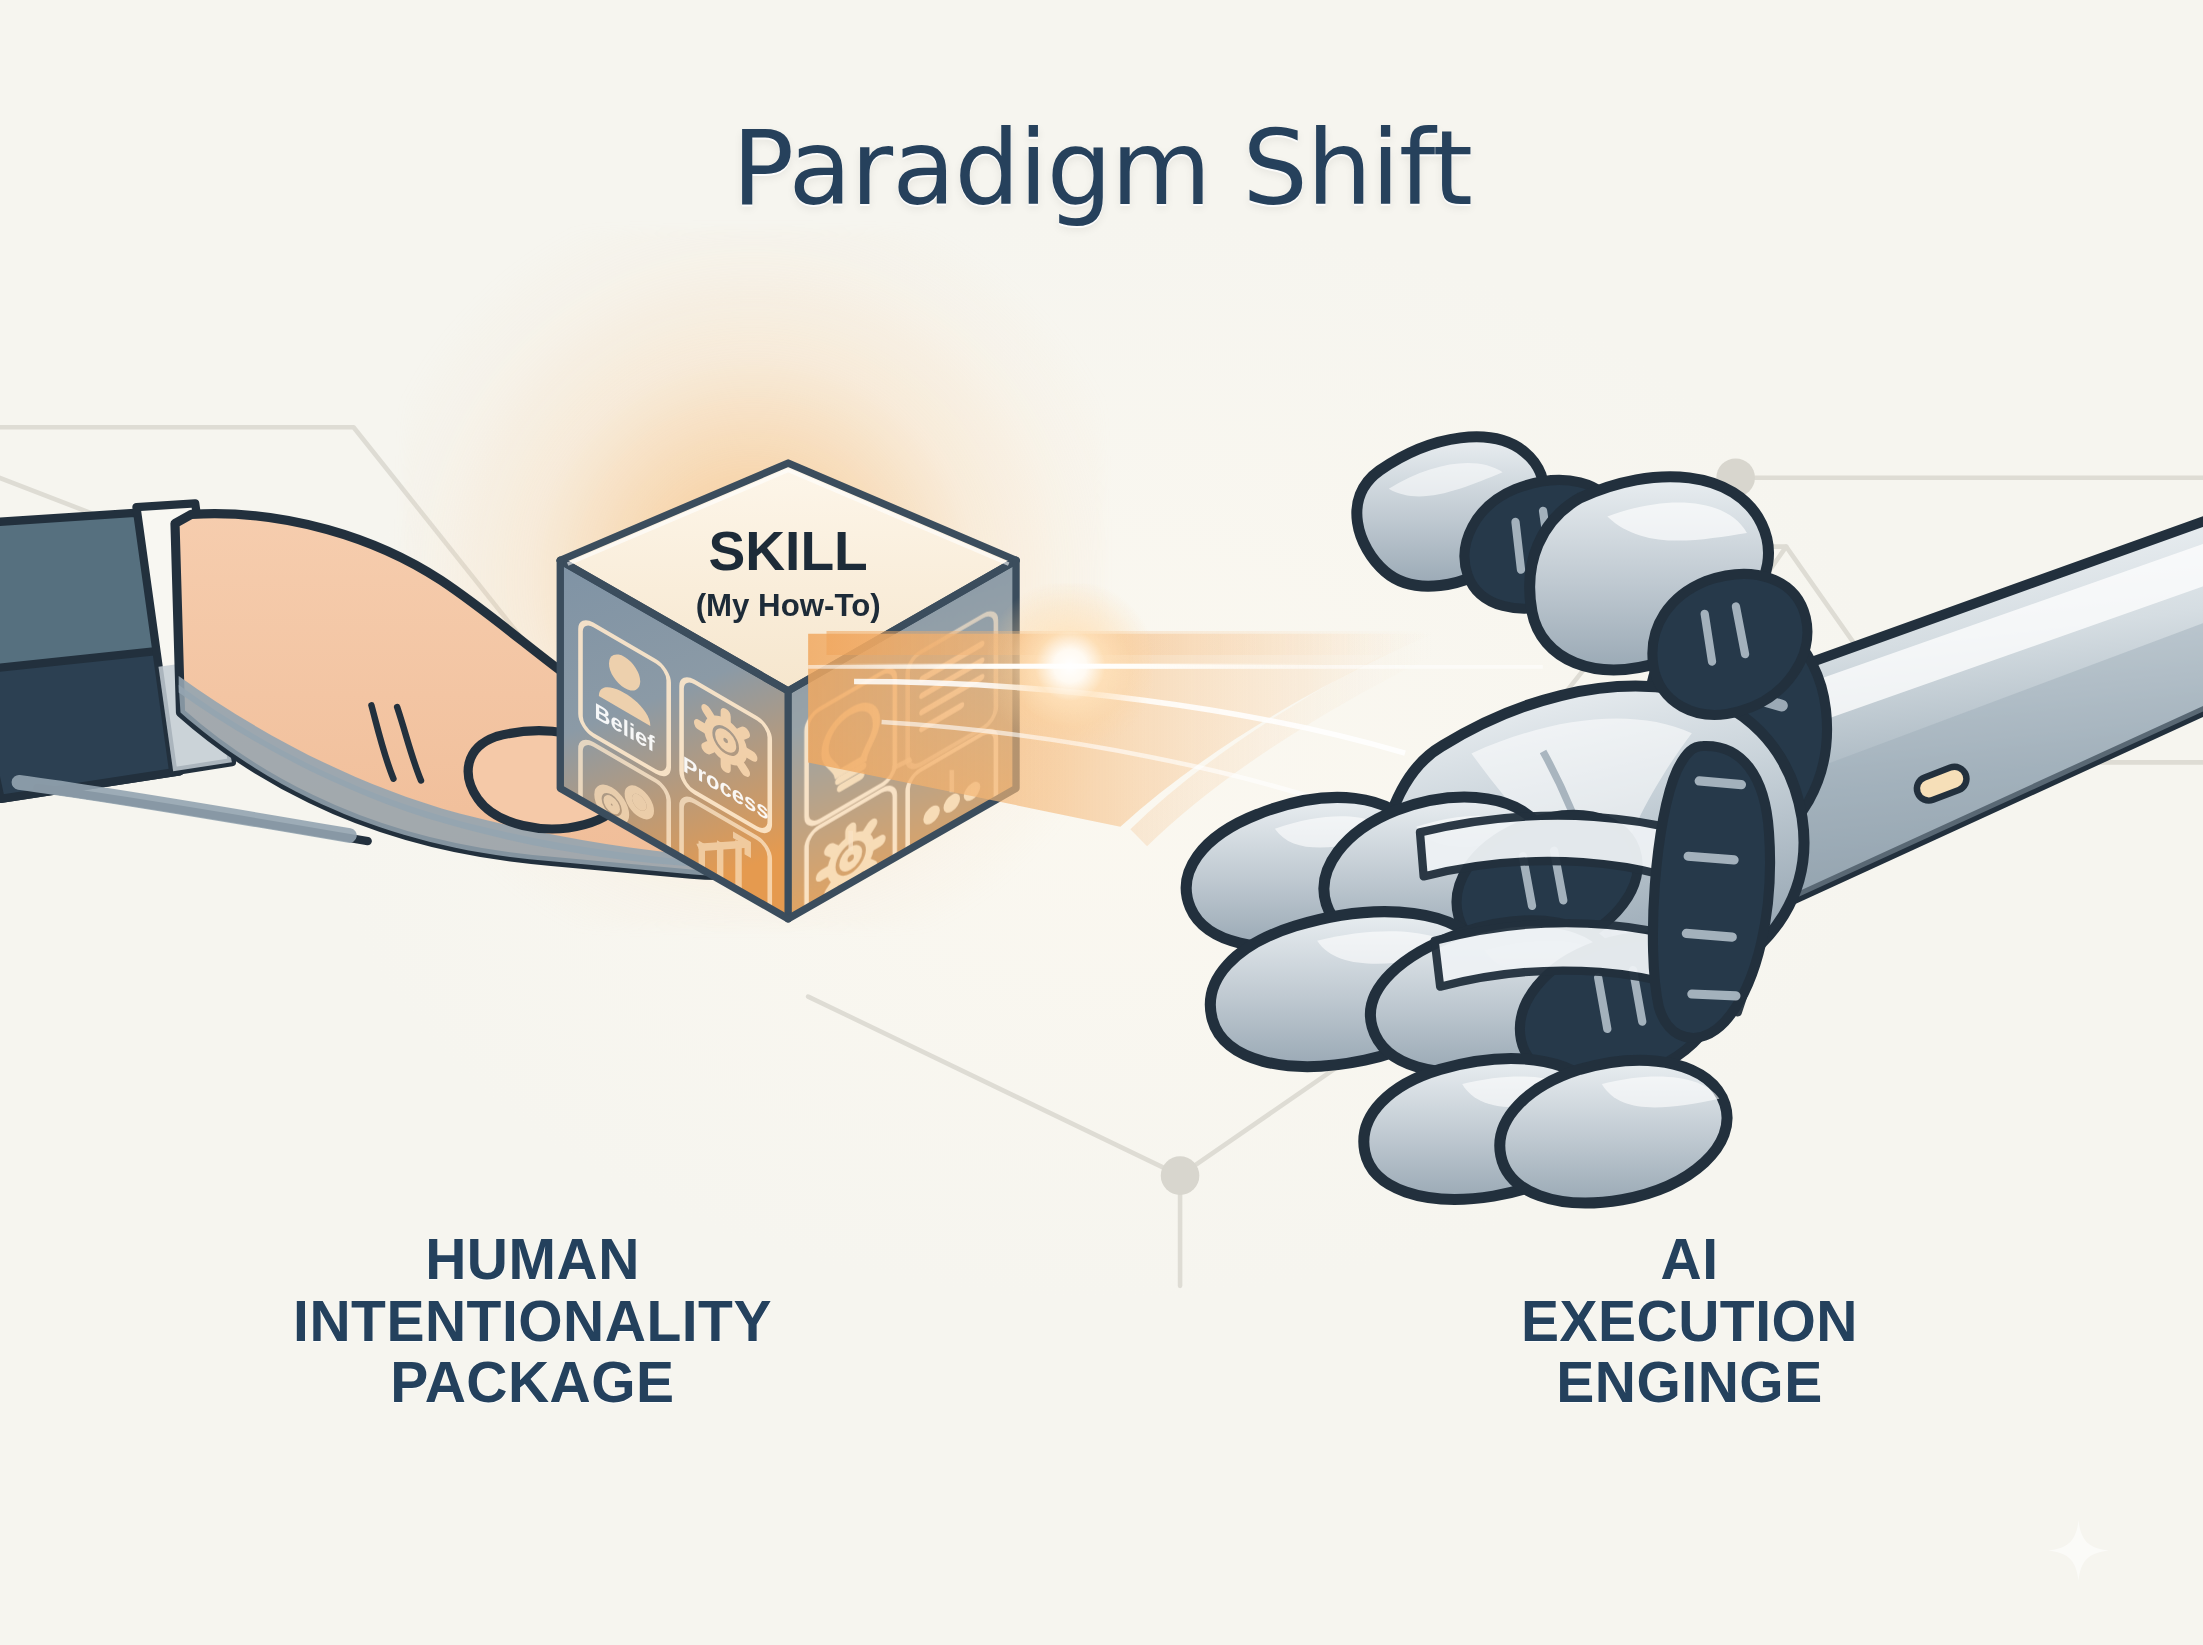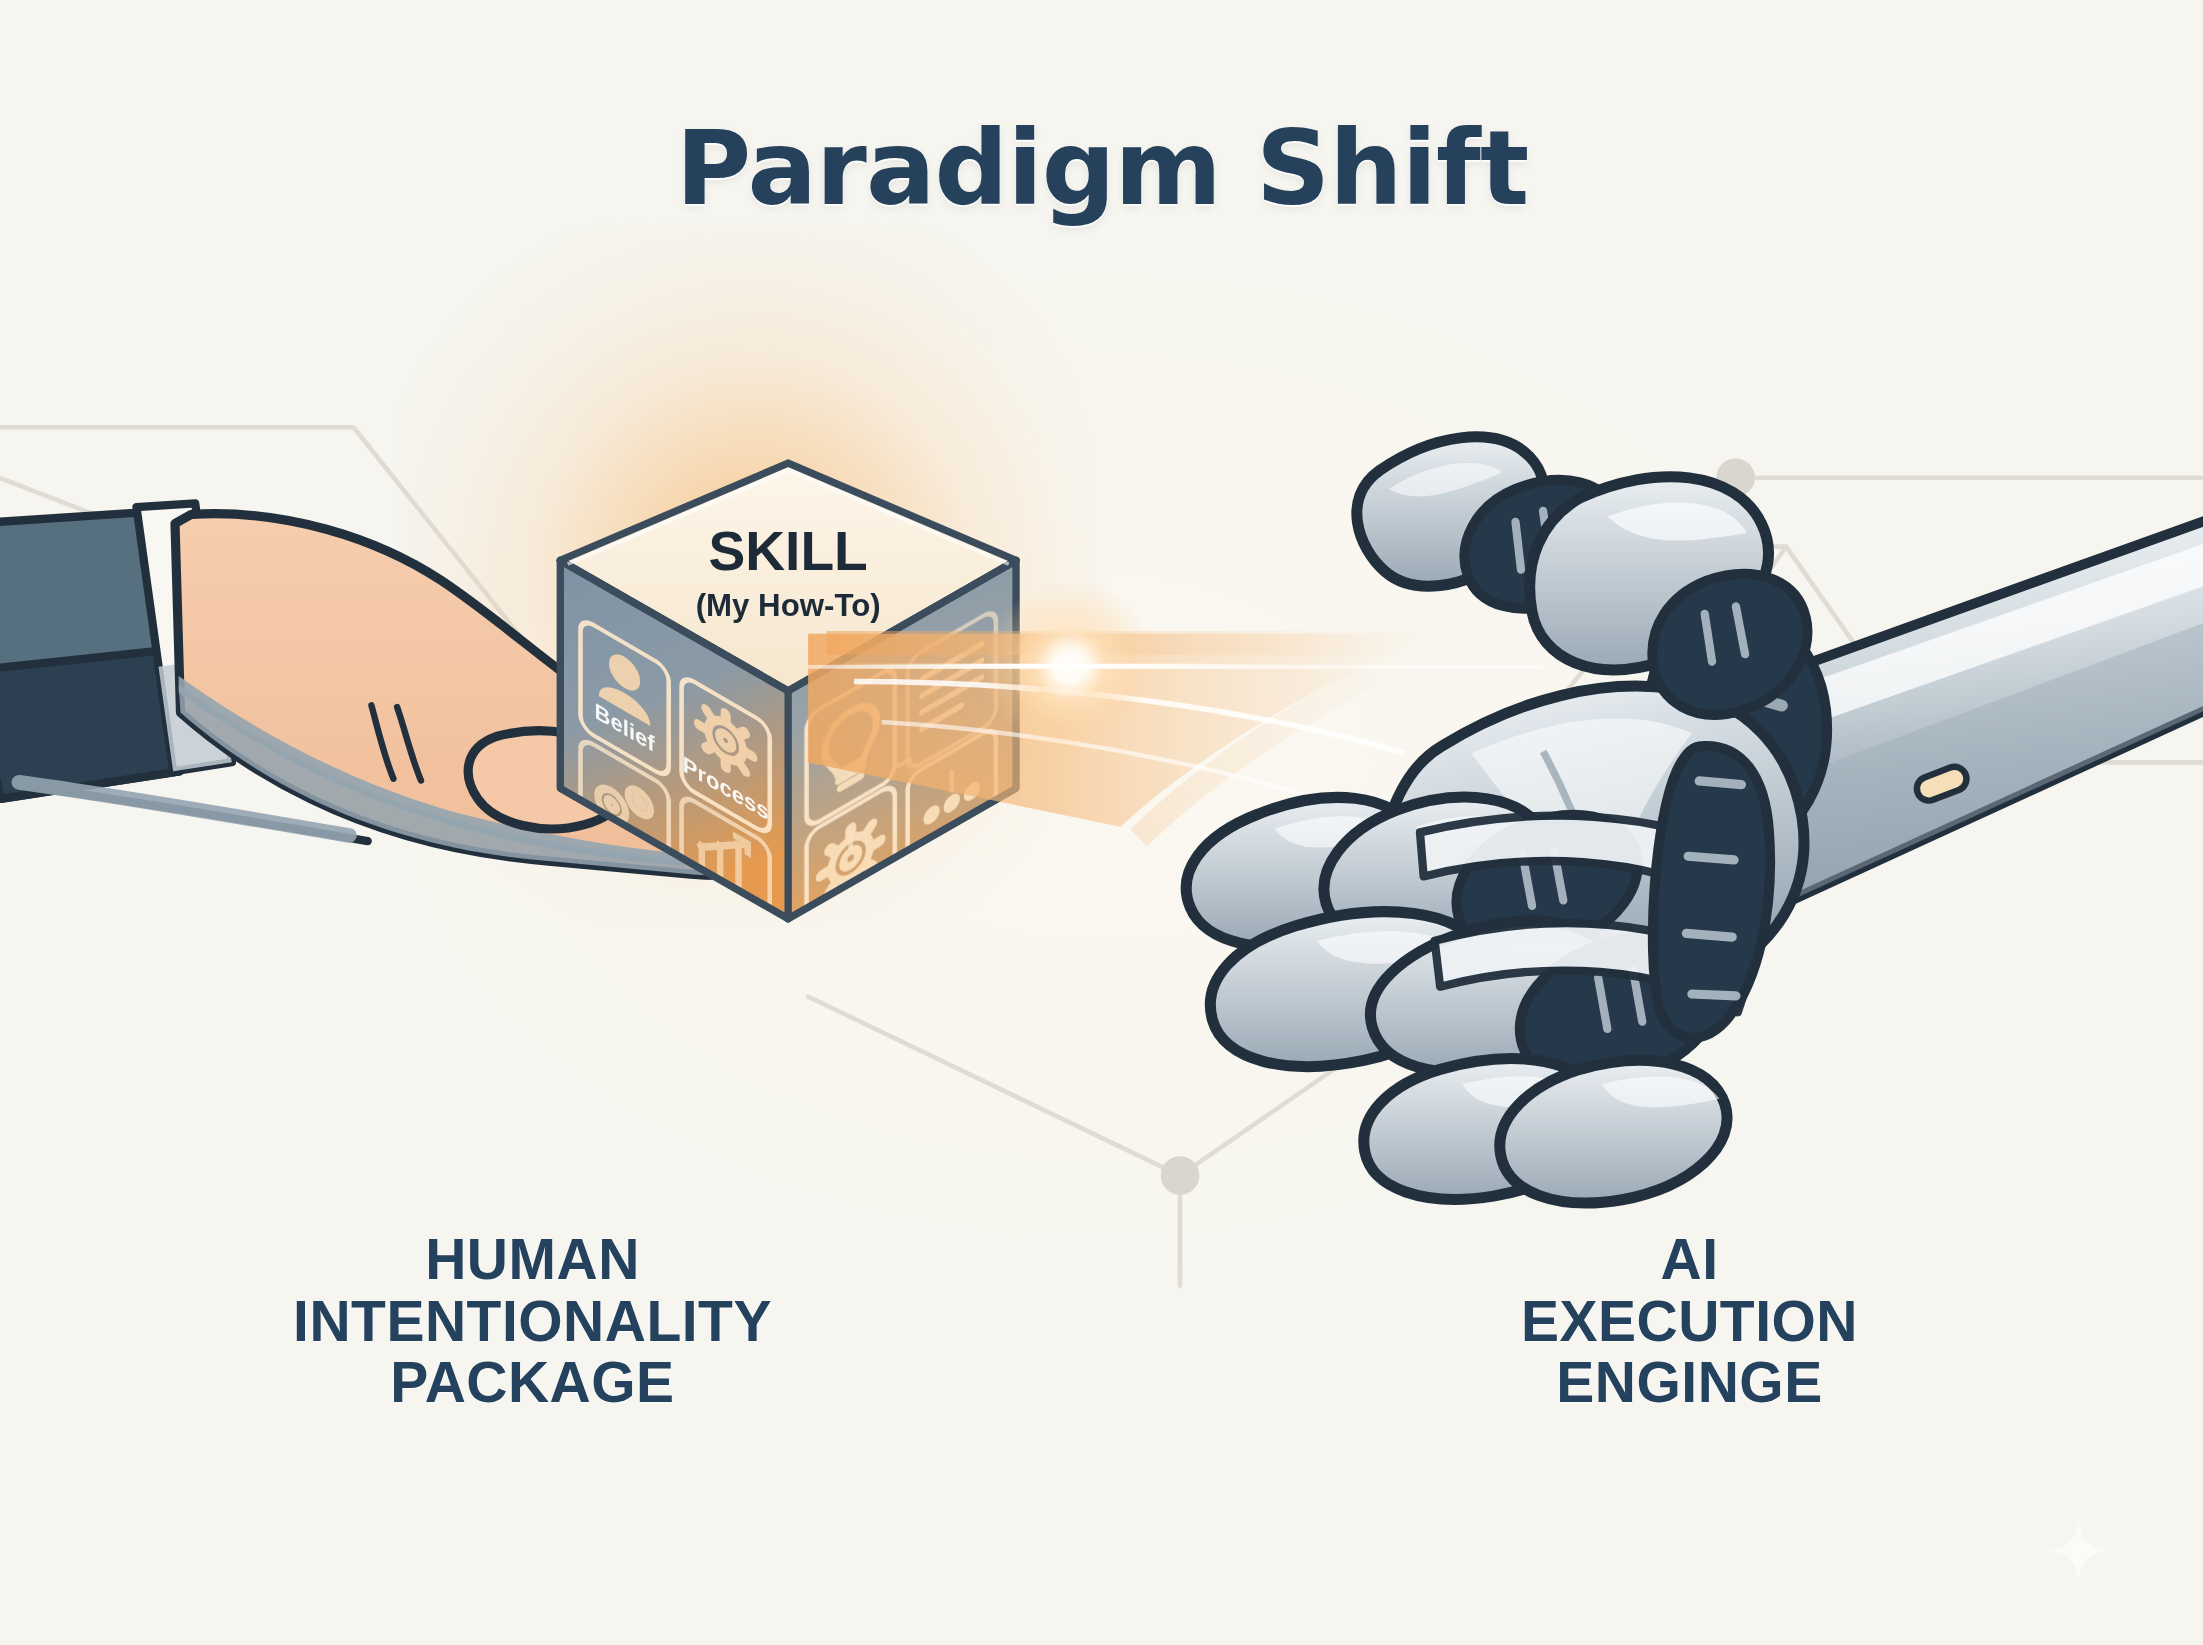--- a/index.html
+++ b/index.html
@@ -16,21 +16,21 @@
       linear-gradient(180deg,#f7f6f0 0%, #f4f3ec 100%);
   }
 
   
   .netsvg { position:absolute; inset:0; width:2204px; height:1646px; }
 
   
   .title {
     position:absolute; left:0; right:0; top:108px;
     text-align:center;
-    font-size:103px; font-weight:bold;
+    font-size:103px; font-weight:normal;
     letter-spacing:-0.9px;
     color:#26415c;
     font-family:"DejaVu Sans", sans-serif;
     text-shadow:0 1.8px 0 rgba(255,255,255,.85), 0 3.7px 9.2px rgba(0,0,0,.07);
   }
 
   
   .caption {
     position:absolute;
     text-align:center;

